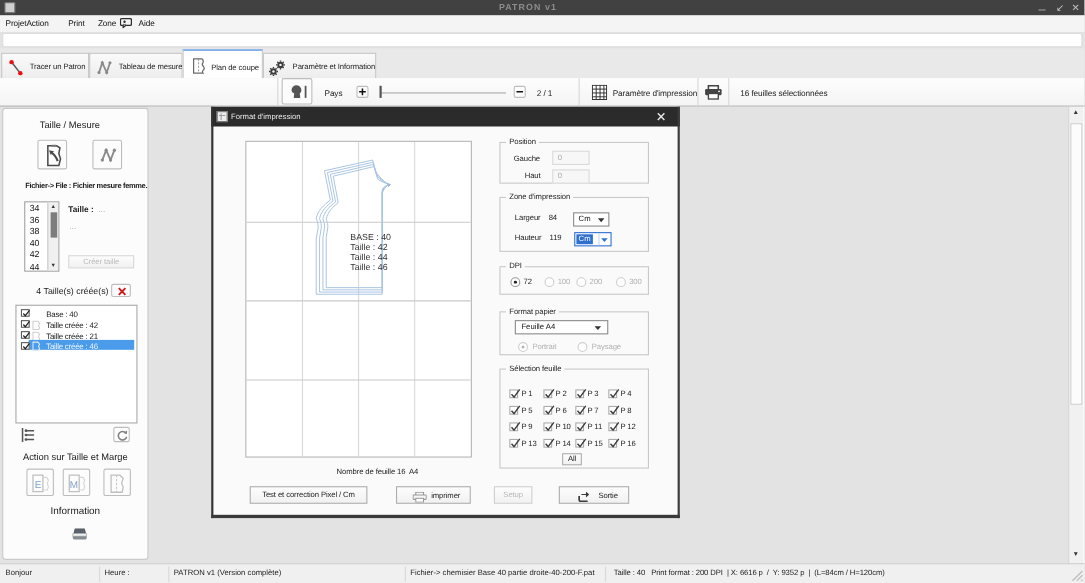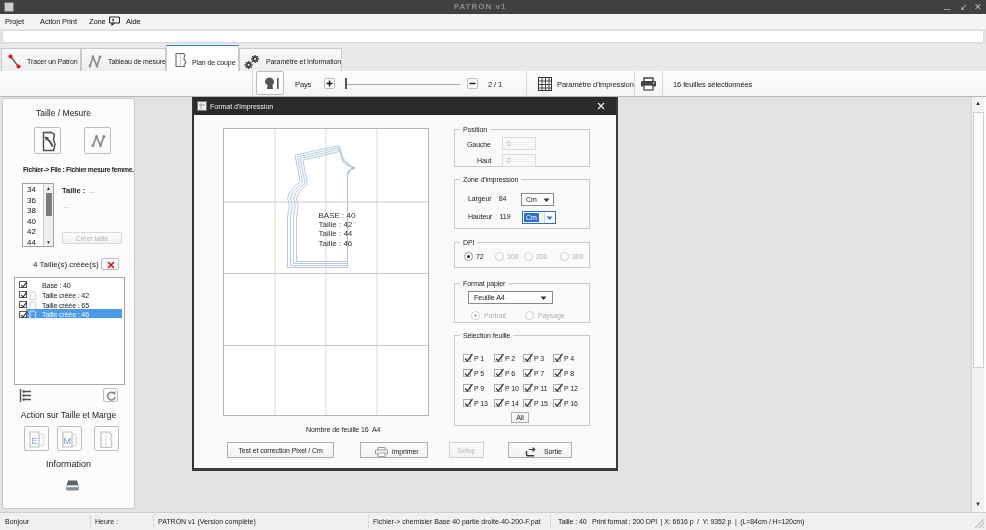--- a/index.html
+++ b/index.html
@@ -70,21 +70,21 @@
 <div class="abs" id="titlebar">
   <div class="abs ticon"></div>
   <div class="abs ttext">PATRON v1</div>
   <div class="wbtn" style="left:944px; top:4px;">─</div>
   <div class="wbtn" style="left:960px; top:2px;">↙</div>
   <div class="wbtn" style="left:974px; top:2px;">✕</div>
 </div>
 
 <div class="abs" id="menubar">
   <span class="mi" style="left:5px;">Projet</span>
-  <span class="mi" style="left:40px;text-align:right;">Action</span>
+  <span class="mi" style="left:24px;text-align:right;">Action</span>
   <span class="mi" style="left:62px;">Print</span>
   <span class="mi" style="left:89px;">Zone</span>
   <svg class="abs" style="left:109px; top:2px;" width="11" height="10" viewBox="0 0 11 10">
       <path d="M1.5 1 h8 a1 1 0 0 1 1 1 v4 a1 1 0 0 1 -1 1 h-4 l-2.5 2 v-2 h-1.5 a1 1 0 0 1 -1 -1 v-4 a1 1 0 0 1 1 -1 z" fill="none" stroke="#2d2d2d" stroke-width="1.2"></path>
       <circle cx="4.2" cy="3.8" r="1.1" fill="#2d2d2d"></circle>
       <path d="M3 6 q1.2 1 2.4 0" stroke="#2d2d2d" stroke-width="0.8" fill="none"></path>
     </svg>
   <span class="mi" style="left:126px;text-align:center;">Aide</span>
 </div>
 
@@ -263,21 +263,21 @@
     <div class="abs nw" style="left:27px; top:13.3px; font-size:7.2px; letter-spacing:-0.2px; color:#222;">Taille créée : 42</div>
 
     <div class="abs" style="left:4px; top:23.3px; width:7.5px; height:7.5px; border:1px solid #5a5a5a; background:#fff;">
         <svg style="position:absolute;left:0px;top:-0.5px;" width="8" height="8" viewBox="0 0 8 8">
           <path d="M1.2 4 L3 6 L6.8 1.2" stroke="#222" stroke-width="1.1" fill="none"></path>
         </svg>
       </div>
     <svg class="abs" style="left:14px; top:23.5px;" width="8" height="9" viewBox="0 0 8 9">
         <path d="M1 1 h4.5 l1.5 2 l-1 2 l1 2 l-0.7 1.5 h-5.3 z" fill="none" stroke="#cfcfcf" stroke-width="1"></path>
       </svg>
-    <div class="abs nw" style="left:27px; top:23.3px; font-size:7.2px; letter-spacing:-0.2px; color:#222;">Taille créée : 65</div>
+    <div class="abs nw" style="left:27px; top:23.3px; font-size:7.2px; letter-spacing:-0.2px; color:#222;">Taille créée : 21</div>
 
     <div class="abs" style="left:11px; top:31.2px; width:96px; height:9.5px; background:#4a9bea;"></div>
     <div class="abs" style="left:4px; top:33.3px; width:7.5px; height:7.5px; border:1px solid #5a5a5a; background:#fff;">
         <svg style="position:absolute;left:0px;top:-0.5px;" width="8" height="8" viewBox="0 0 8 8">
           <path d="M1.2 4 L3 6 L6.8 1.2" stroke="#222" stroke-width="1.1" fill="none"></path>
         </svg>
       </div>
     <svg class="abs" style="left:14px; top:32.5px;" width="8" height="9" viewBox="0 0 8 9">
         <path d="M1 1 h4.5 l1.5 2 l-1 2 l1 2 l-0.7 1.5 h-5.3 z" fill="none" stroke="#dbe7f6" stroke-width="1"></path>
       </svg>

